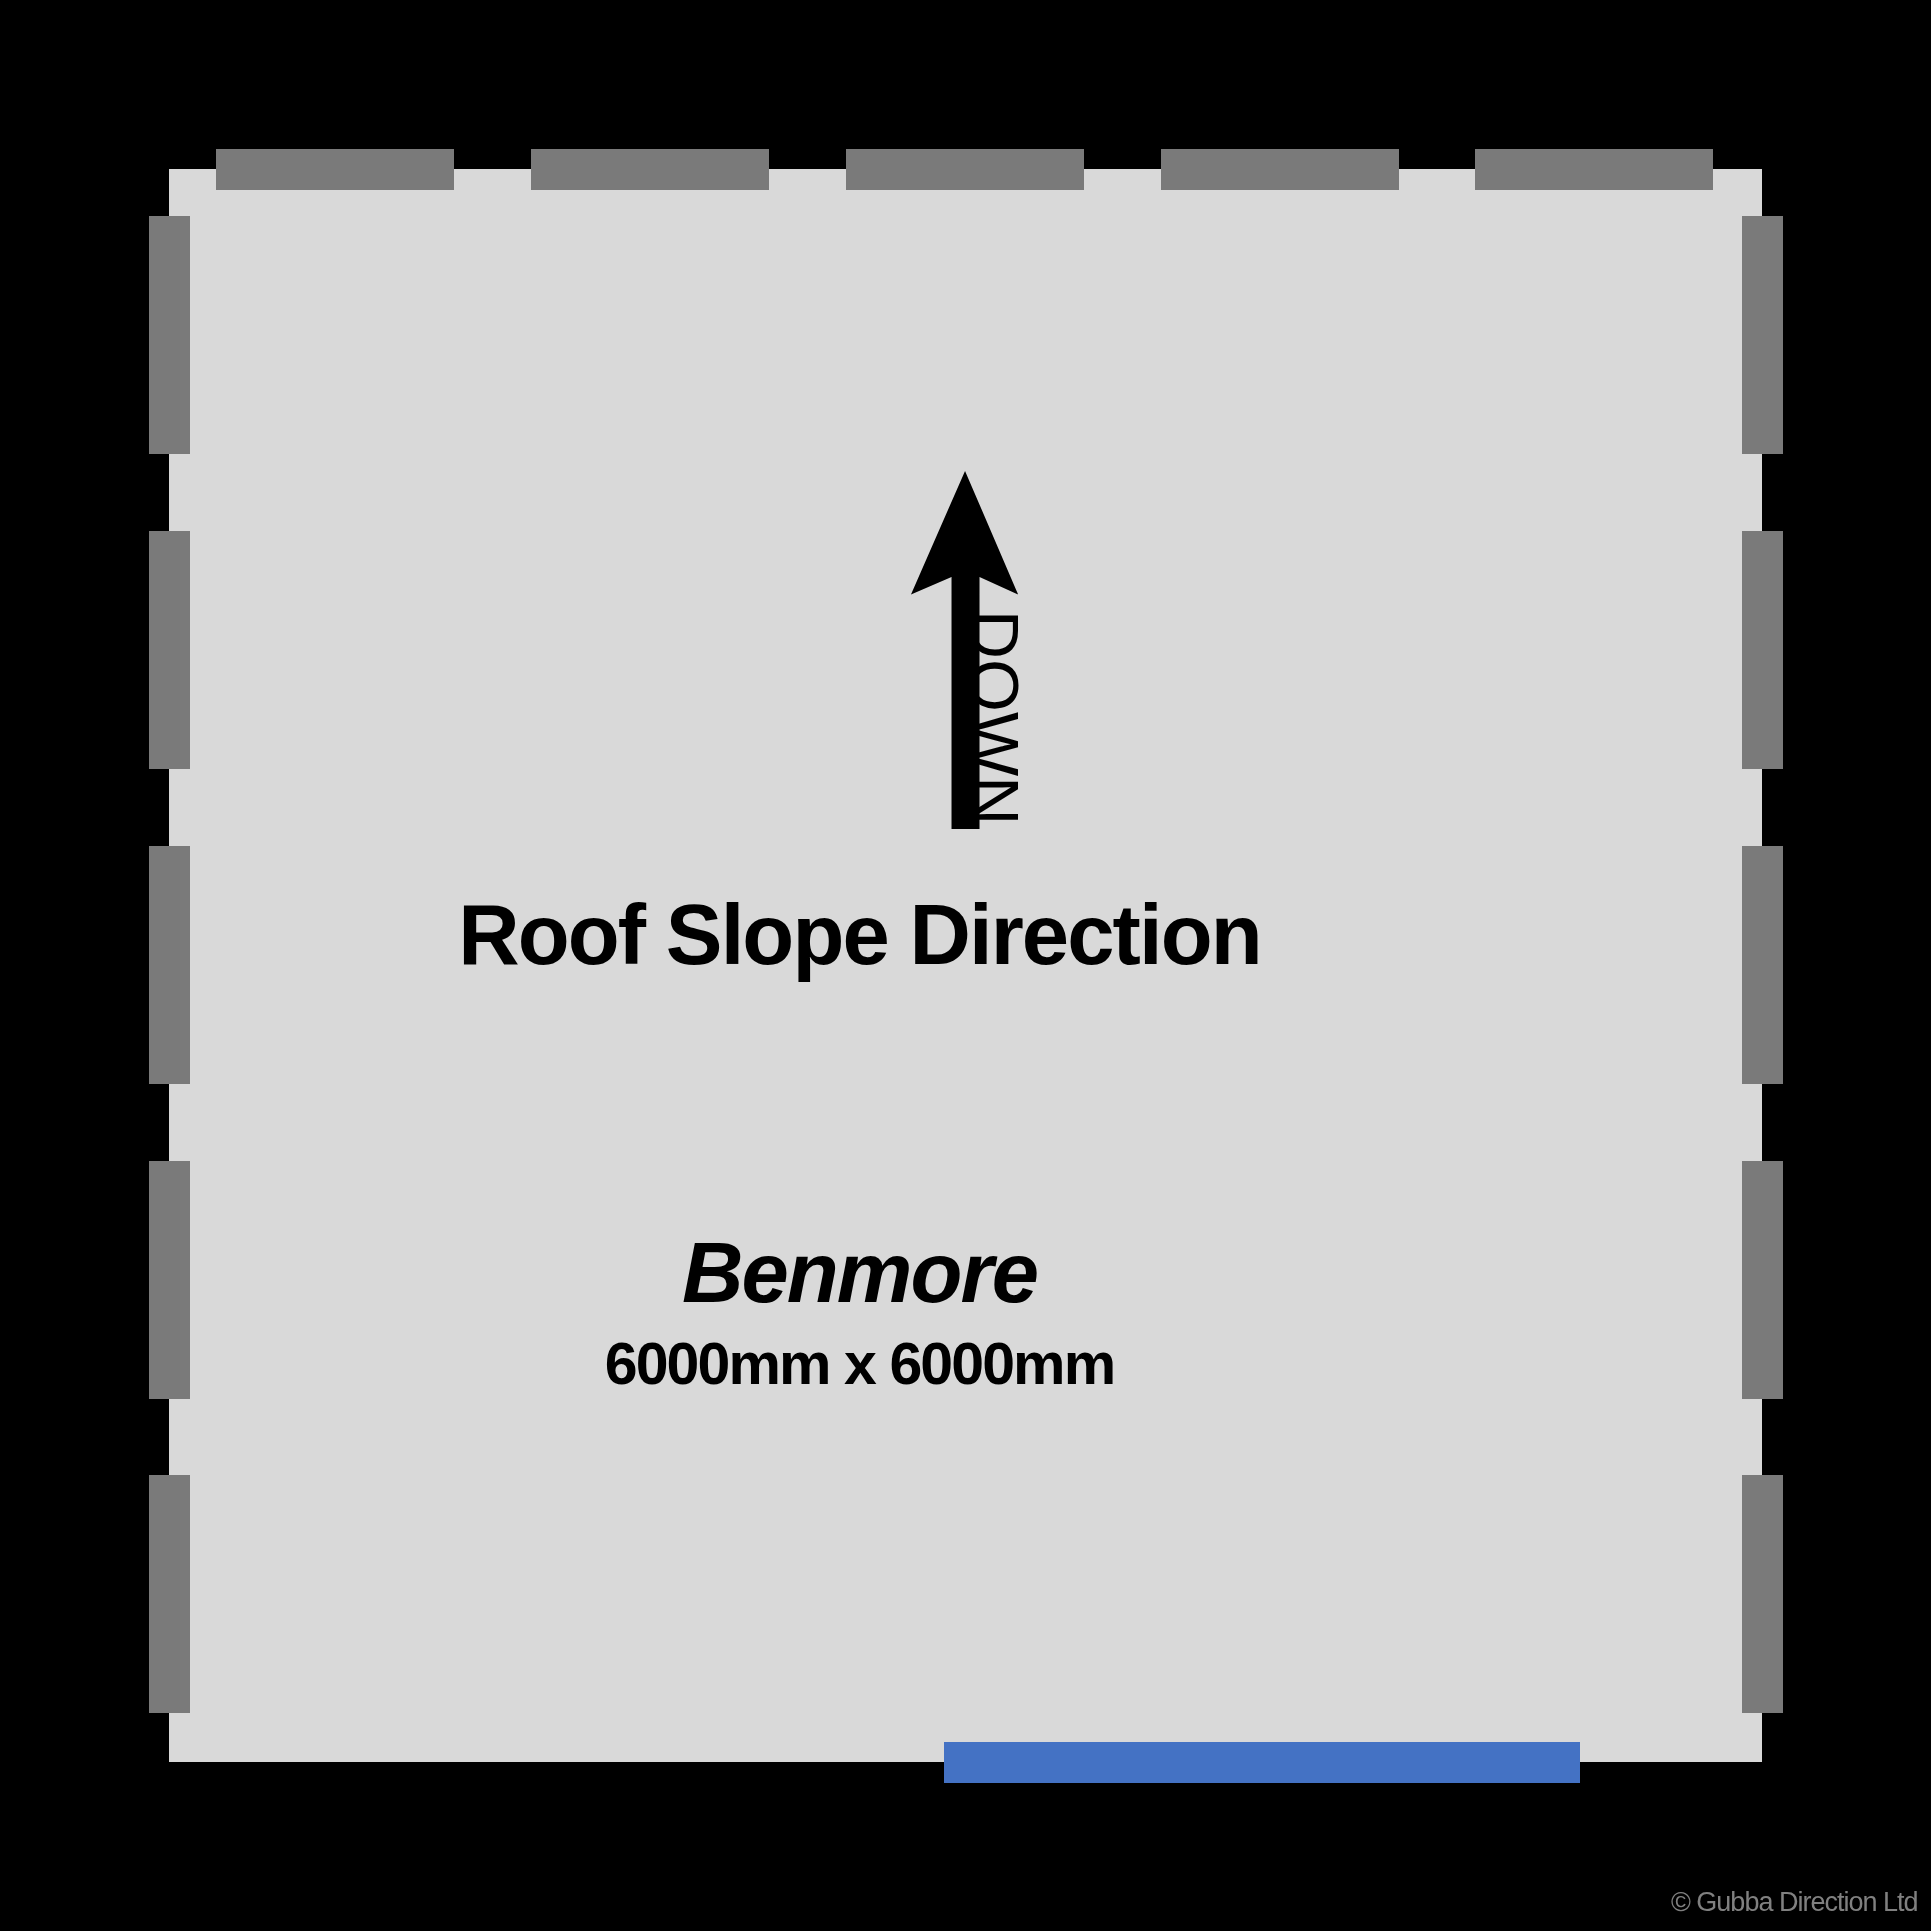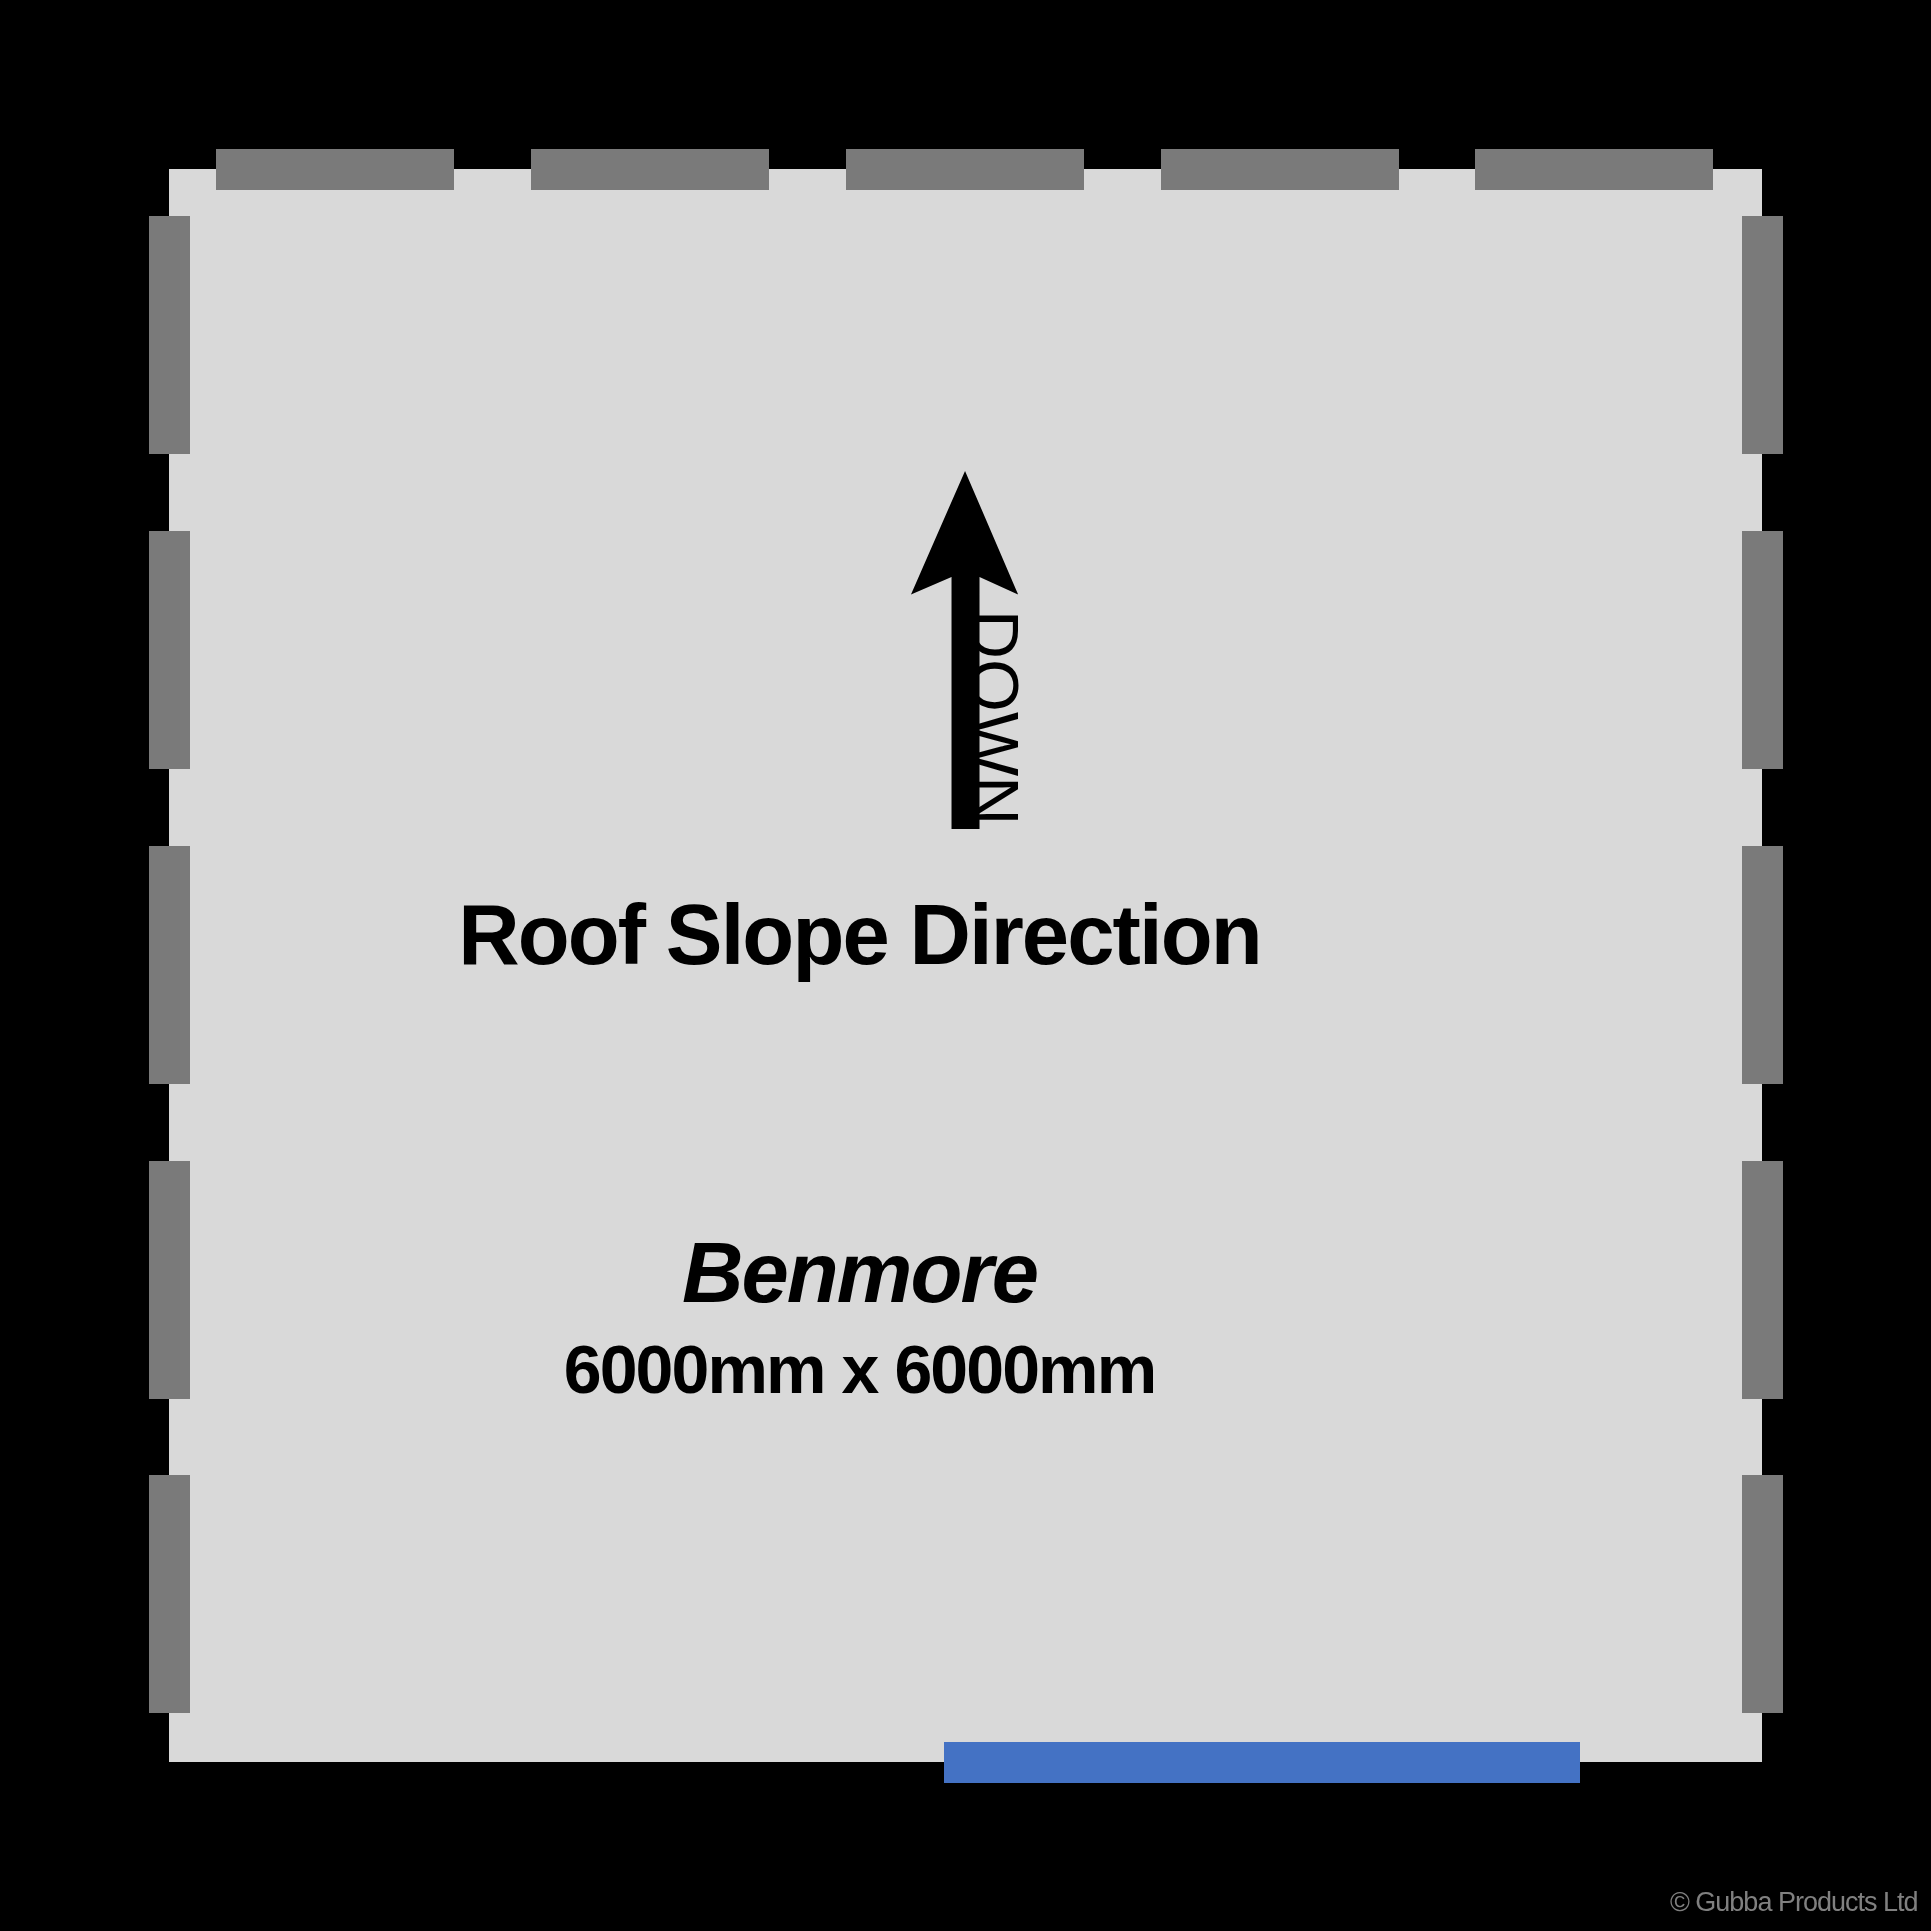--- a/index.html
+++ b/index.html
@@ -5,21 +5,21 @@
   html,body{margin:0;padding:0;background:#000;}
   body{width:1931px;height:1931px;position:relative;overflow:hidden;font-family:"Liberation Sans",sans-serif;}
   .floor{position:absolute;left:169px;top:169px;width:1593px;height:1593px;background:#d9d9d9;}
   .dash{position:absolute;background:#7a7a7a;}
   .door{position:absolute;left:944px;top:1742px;width:636px;height:41px;background:#4472c4;}
   .arrow{position:absolute;left:908px;top:468px;width:116px;height:362px;}
   .down{position:absolute;left:1029px;top:610px;font-size:68px;font-weight:normal;color:#000;transform-origin:0 0;transform:rotate(90deg);white-space:nowrap;line-height:1;}
   .label{position:absolute;left:0;width:1719px;text-align:center;color:#000;font-weight:bold;letter-spacing:-1.9px;}
   .title{top:886px;font-size:85px;}
   .model{top:1224px;font-size:85px;font-style:italic;}
-  .size{top:1330px;font-size:68px;}
+  .size{top:1330px;font-size:59px;}
   .copy{position:absolute;right:13.5px;bottom:13.5px;color:#808080;font-size:27px;letter-spacing:-1px;}
 </style>
 </head>
 <body>
 
 <div class="floor"></div>
 
 <div class="dash" style="left:216px;top:149px;width:238px;height:41px;"></div>
 <div class="dash" style="left:531px;top:149px;width:238px;height:41px;"></div>
 <div class="dash" style="left:846px;top:149px;width:238px;height:41px;"></div>
@@ -43,14 +43,14 @@
 <svg class="arrow" viewBox="0 0 120 375" xmlns="http://www.w3.org/2000/svg">
   <polygon points="59,3 3,131 45,113 45,374 74,374 74,113 114,131" fill="#000"></polygon>
 </svg>
 
 <div class="down">DOWN</div>
 
 <div class="label title">Roof Slope Direction</div>
 <div class="label model">Benmore</div>
 <div class="label size">6000mm x 6000mm</div>
 
-<div class="copy">© Gubba Products Ltd</div>
+<div class="copy">© Gubba Direction Ltd</div>
 
 
 </body></html>

